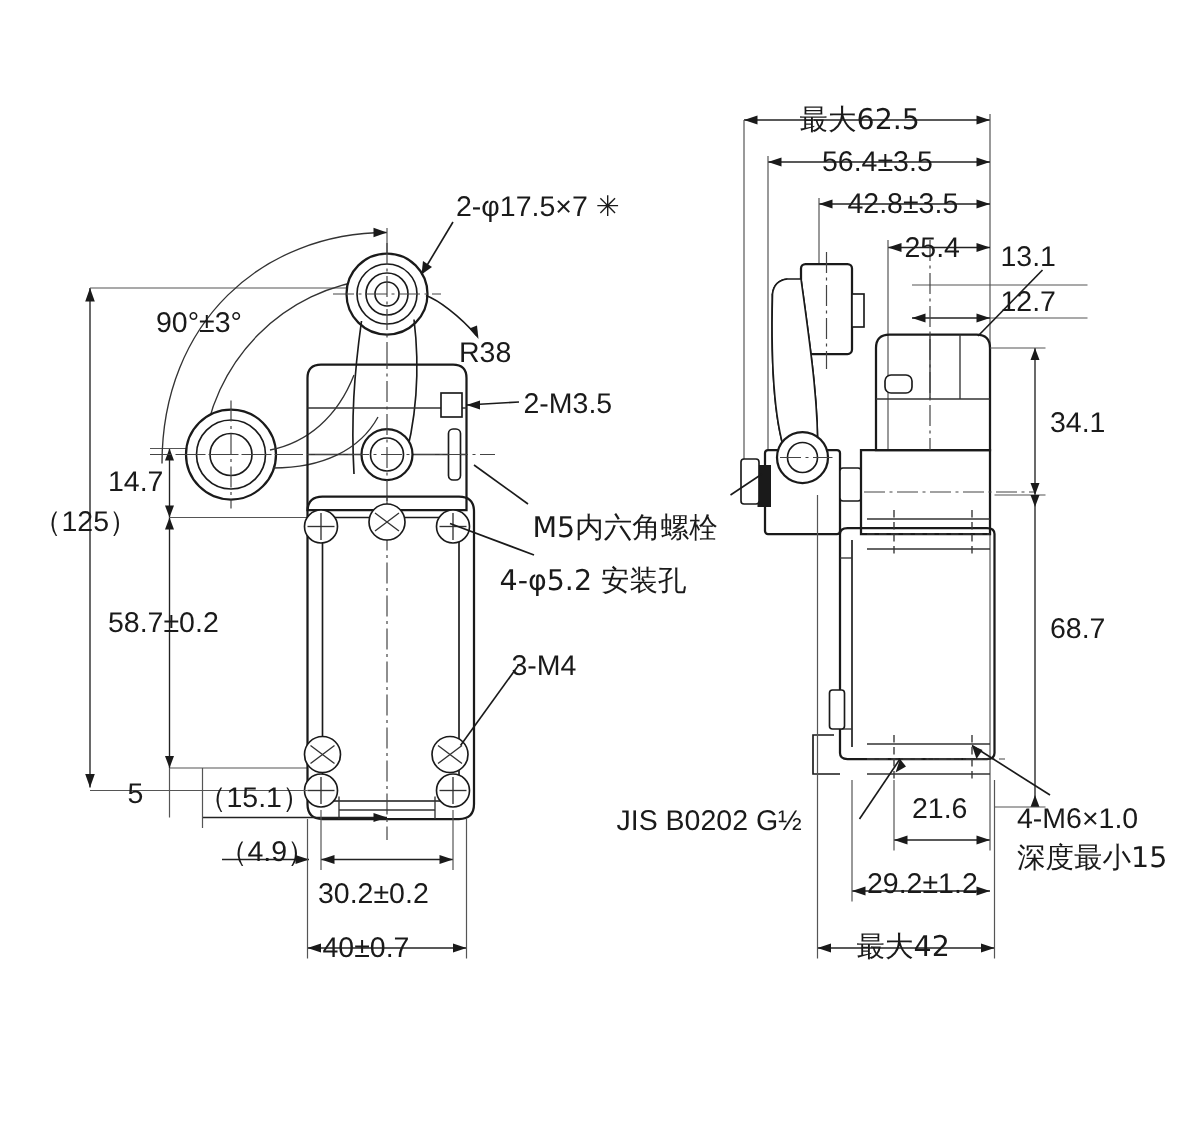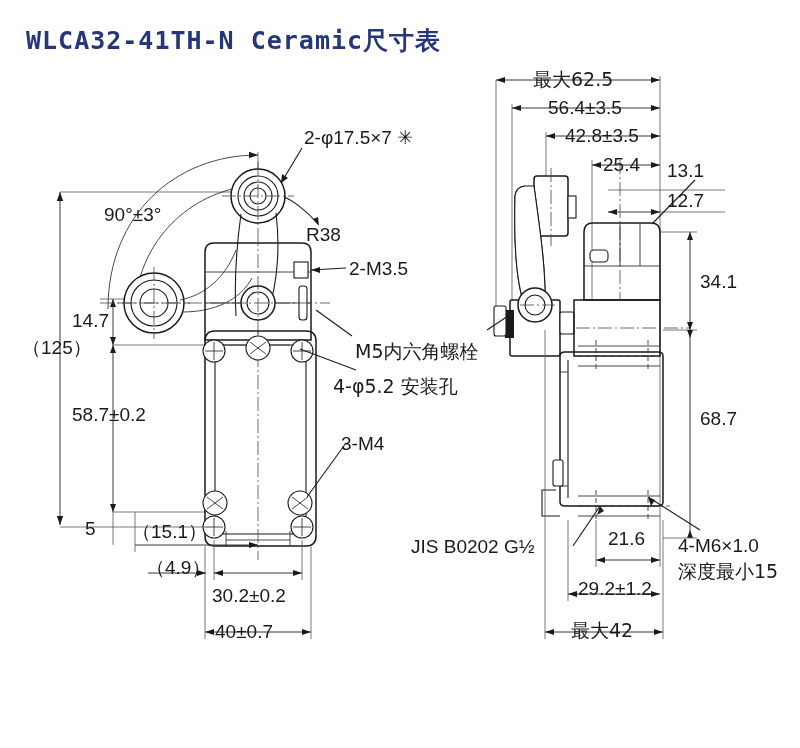--- a/index.html
+++ b/index.html
@@ -25,21 +25,20 @@
   .ldr{fill:none;stroke:#1a1a1a;stroke-width:1.1;}
   .wh{fill:#ffffff;stroke:#1a1a1a;stroke-width:1.5;}
   .wh2{fill:#ffffff;stroke:#1a1a1a;stroke-width:1.1;}
   .blk{fill:#1a1a1a;stroke:none;}
 </style>
 </head>
 <body>
 
 <div id="root">
 
-  <div id="title">WLCA32-41TH-N Ceramic尺寸表</div>
 
   <svg viewBox="0 0 800 748">
 
     <g>
 
       <g>
         <line class="dim" x1="60" y1="192" x2="60" y2="525"></line>
         <path class="blk" d="M60 192 l-3.2 9 h6.4 z"></path>
         <path class="blk" d="M60 525 l-3.2 -9 h6.4 z"></path>
         <line class="ext" x1="60" y1="192" x2="250" y2="192"></line>

